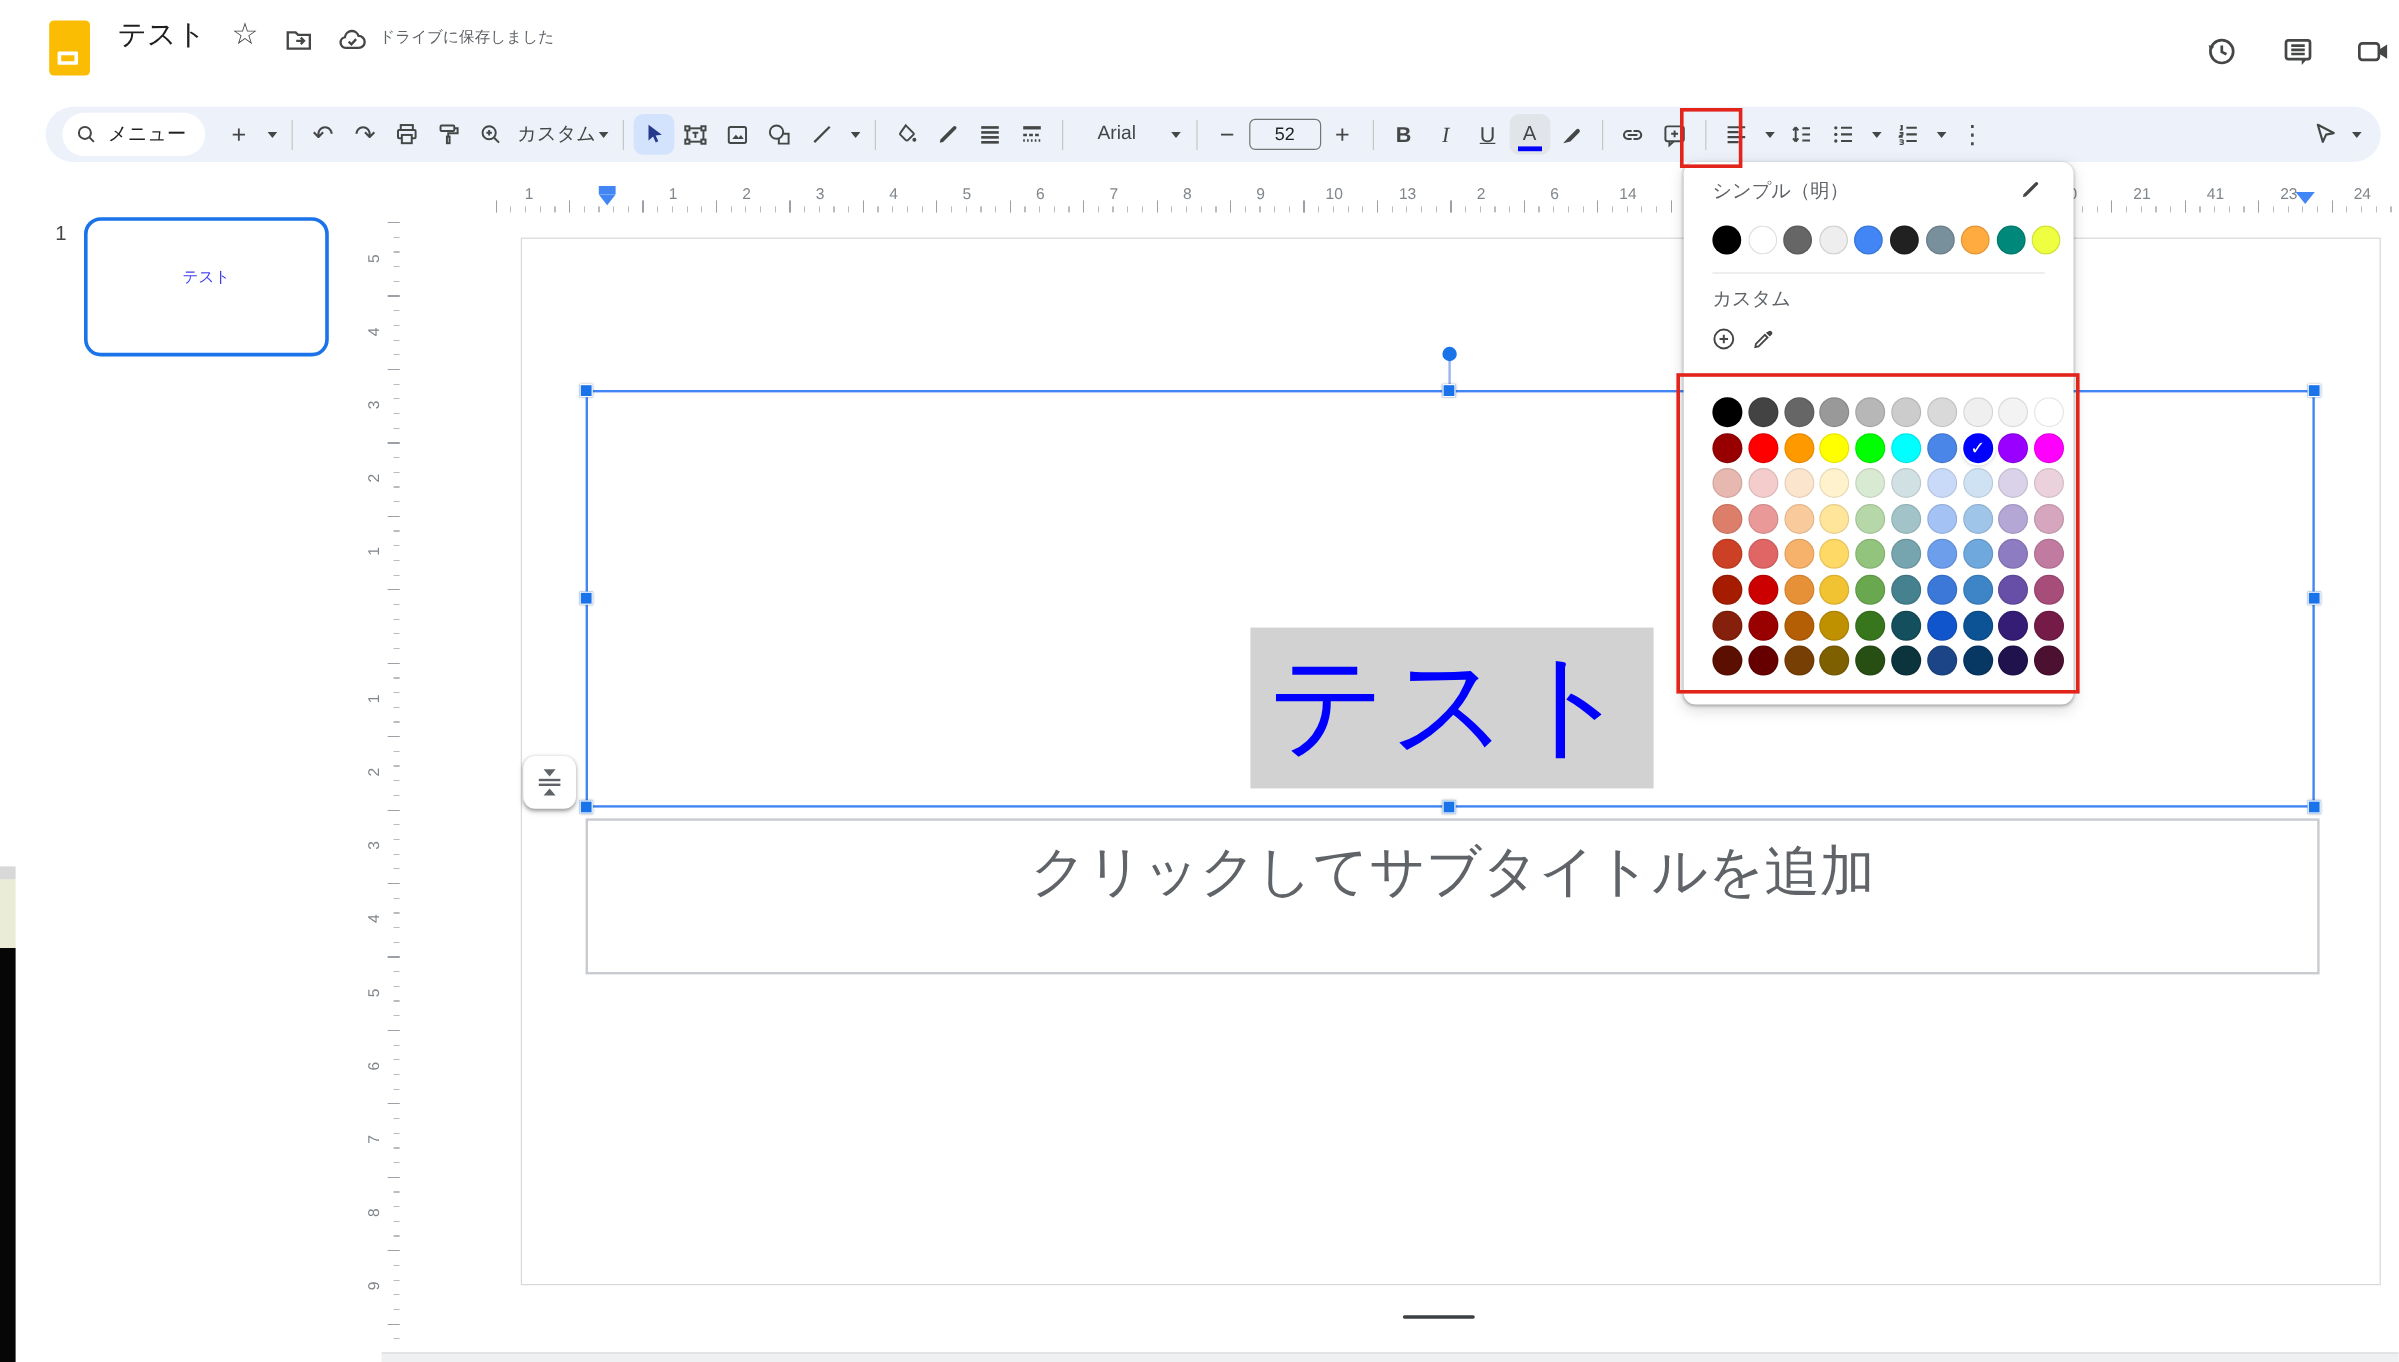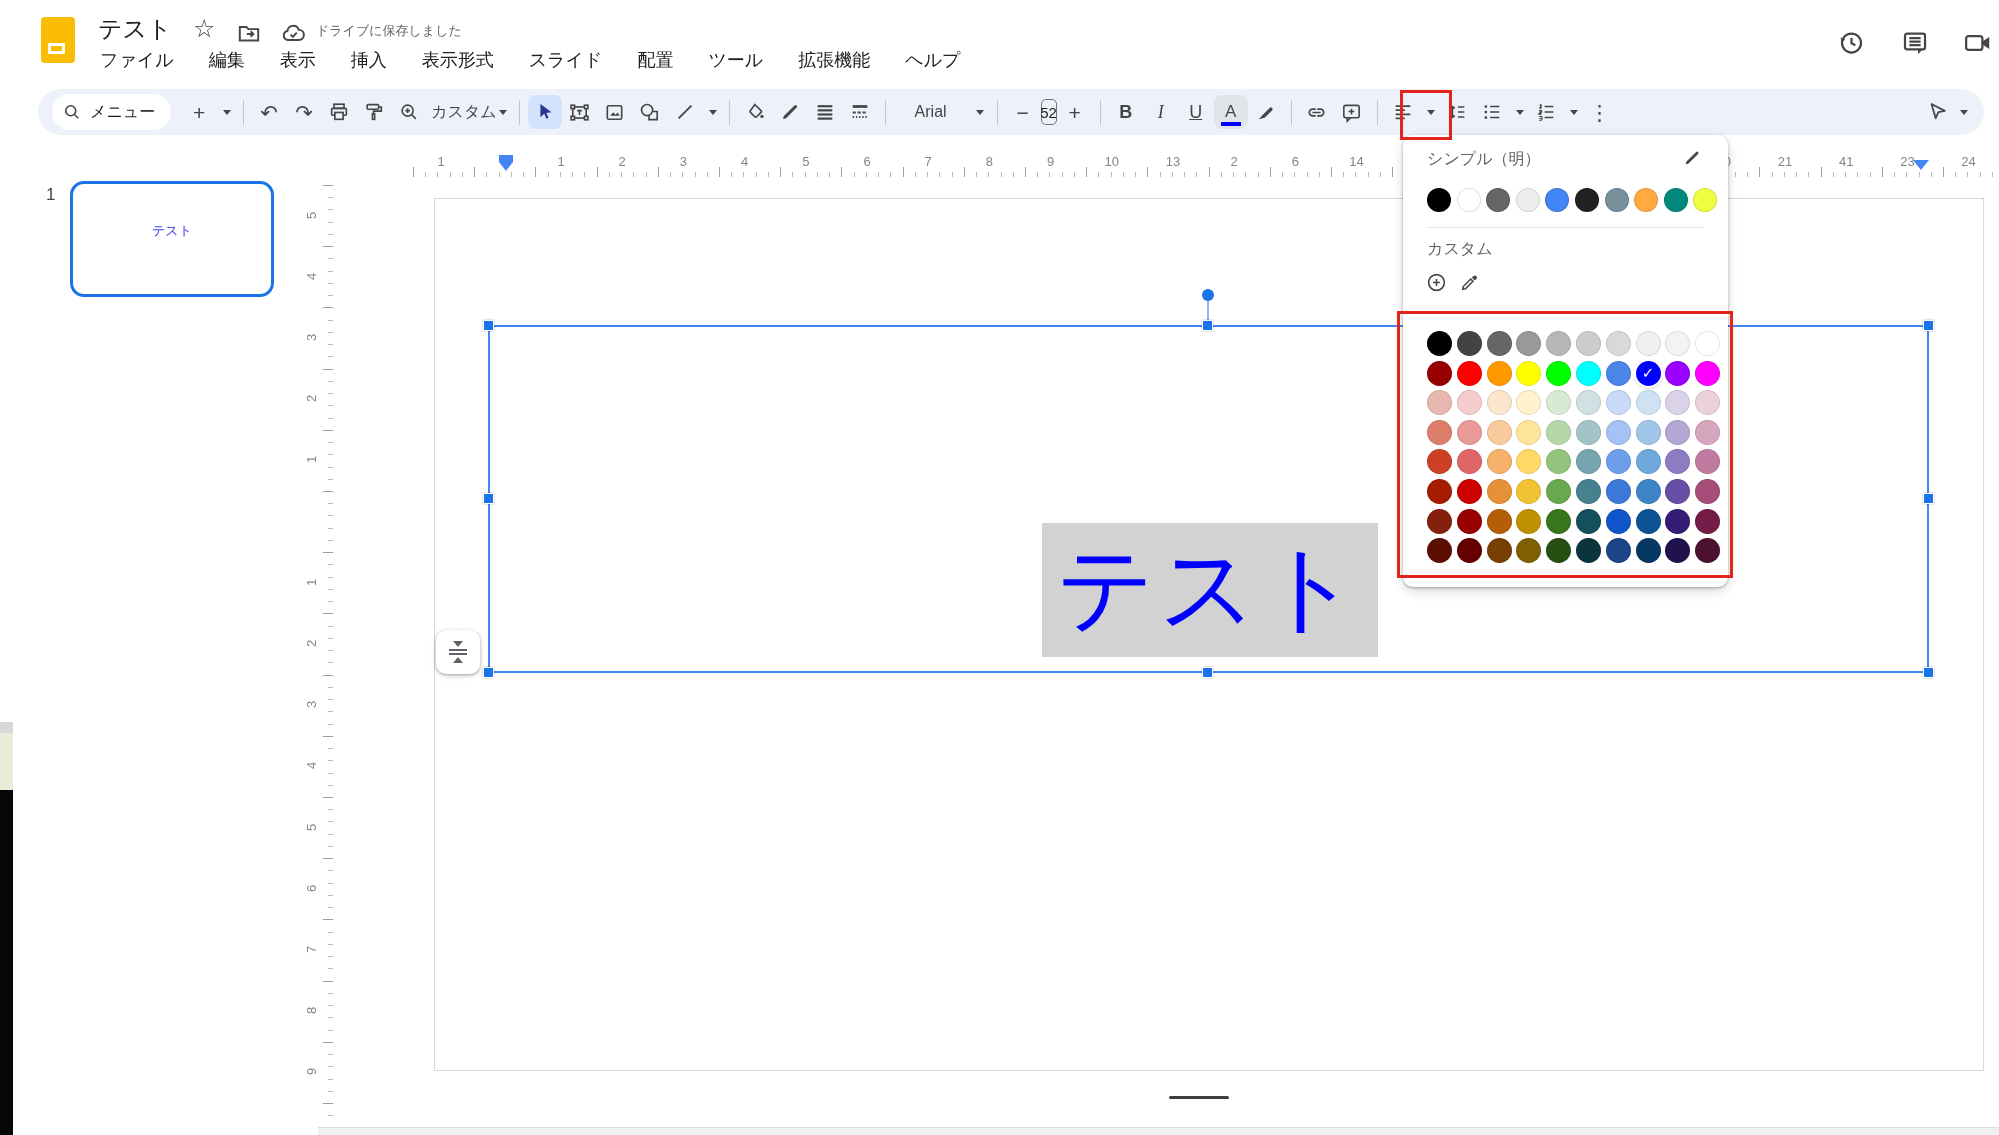--- a/index.html
+++ b/index.html
@@ -23,21 +23,21 @@
     border-radius:23px; display:flex; align-items:center; padding:0 14px; gap:1px; }
   .tbtn { height:34px; min-width:34px; border-radius:8px; display:flex; align-items:center;
     justify-content:center; color:#444746; font-size:17px; flex:none; }
   .tpill { background:#fff; border-radius:18px; height:36px; display:flex; align-items:center;
     padding:0 16px 0 10px; gap:8px; font-size:16px; color:#1f1f1f; flex:none; }
   .divider { width:1px; height:25px; background:#c4c7c5; margin:0 7px; flex:none; }
   .caret { width:0; height:0; border-left:4.5px solid transparent; border-right:4.5px solid transparent;
     border-top:5.5px solid #444746; margin-left:2px; flex:none; }
   .sel-tool { background:#d3e3fd; }
   .fontbox { font-size:16px; color:#444746; padding:0 6px; min-width:74px; }
-  .sizebox { width:16px; height:26px; border:1px solid #747775; border-radius:5px;
+  .sizebox { width:60px; height:26px; border:1px solid #747775; border-radius:5px;
     display:flex; align-items:center; justify-content:center; font-size:15px; color:#1f1f1f; flex:none; }
   .bld { font-weight:bold; font-size:18px; }
   .itl { font-style:italic; font-family:"Liberation Serif","DejaVu Serif",serif; font-size:18px; }
   .und { text-decoration:underline; font-size:18px; }
   .a-btn { background:#e1e5ea; flex-direction:column; gap:0; padding-top:4px; }
   .a-letter { font-size:17px; line-height:17px; color:#444746; }
   .a-underline { width:20px; height:4px; margin-top:2px; }
   .glyph20 { font-size:21px; line-height:21px; }
 
   
@@ -138,32 +138,20 @@
         <path d="M13.5 9.5 16 12l-2.5 2.5"></path>
     </svg>
   </div>
   <div class="abs hd-ic" style="left:280px;top:21px;">
     <svg width="27" height="26" viewBox="0 0 24 24" fill="none" stroke="#444746" stroke-width="1.8">
       <path d="M7 17.5a4.2 4.2 0 0 1-.6-8.3 5.4 5.4 0 0 1 10.5-1A4 4 0 0 1 17 17.5z"></path>
       <path d="M9.3 12.6l2.1 2.1 3.6-4"></path>
     </svg>
   </div>
   <div class="abs saved-text">ドライブに保存しました</div>
-  <div class="abs menu-row" id="menu-row">
-      <span>ファイル</span>
-      <span>編集</span>
-      <span>表示</span>
-      <span>挿入</span>
-      <span>表示形式</span>
-      <span>スライド</span>
-      <span>配置</span>
-      <span>ツール</span>
-      <span>拡張機能</span>
-      <span>ヘルプ</span>
-    </div>
 
   <div class="abs hd-ic" style="left:1836px;top:28px;">
     <svg width="30" height="30" viewBox="0 0 24 24" fill="none" stroke="#444746" stroke-width="1.8">
       <circle cx="12.4" cy="12" r="7.6"></circle>
         <path d="M12.4 8v4.2l3.1 1.6"></path>
       <path d="M4.8 11.5 3.6 7.8l3.7 1" fill="#444746" stroke="none"></path>
     </svg>
   </div>
   <div class="abs hd-ic" style="left:1900px;top:28px;">
     <svg width="30" height="30" viewBox="0 0 24 24" fill="none" stroke="#444746" stroke-width="1.8">
@@ -446,20 +434,23 @@
 
   <div class="abs slide-title" style="color: rgb(0, 0, 255);">テスト</div>
 
   <div class="abs autofit">
     <span class="af-tri-d"></span>
     <span class="af-line"></span>
     <span class="af-line"></span>
     <span class="af-tri-u"></span>
   </div>
 
+  <div class="abs subtitlebox">
+    <div class="subtitle-text">クリックしてサブタイトルを追加</div>
+  </div>
 
   <div class="abs notes-handle"></div>
   <div class="abs bottom-bar"></div>
   <div class="abs edge-cap"></div>
   <div class="abs edge-yellow"></div>
   <div class="abs edge-black"></div>
 
   <div class="abs dropdown">
     <div class="dd-label" style="top:14px;">シンプル（明）</div>
     <div class="dd-edit">

